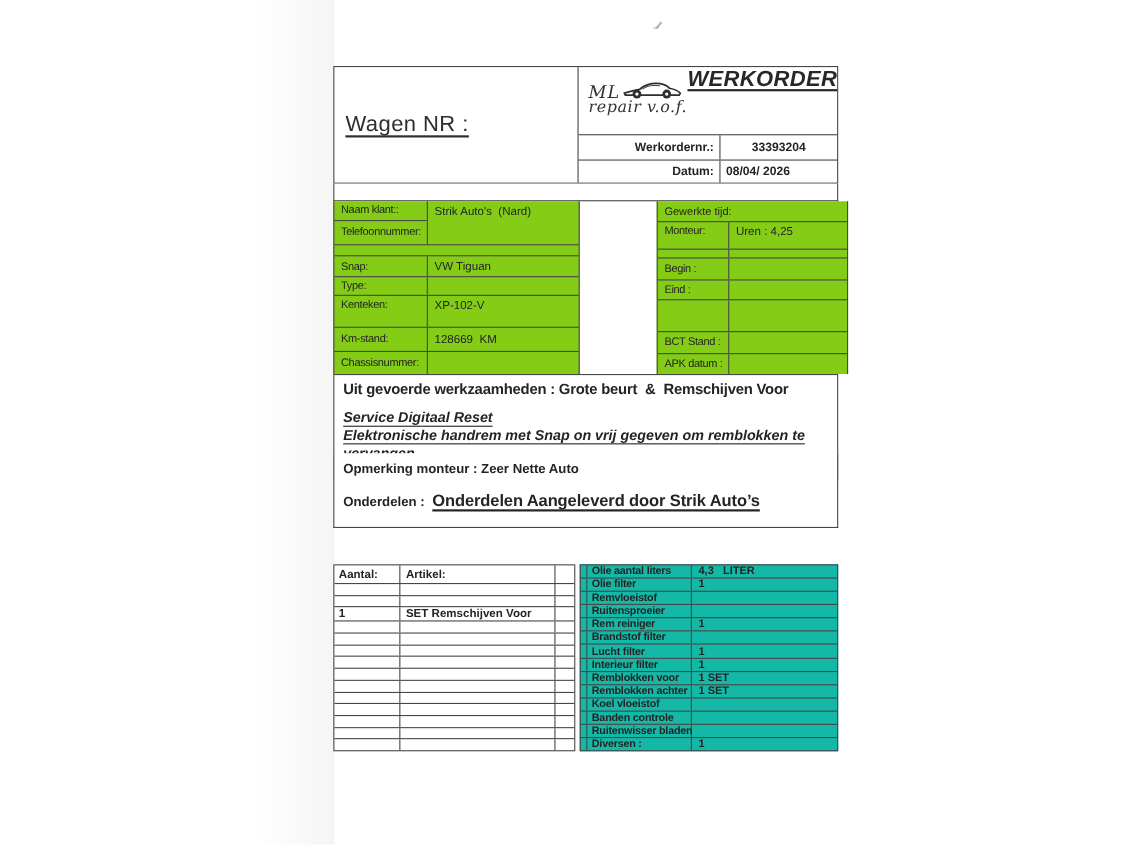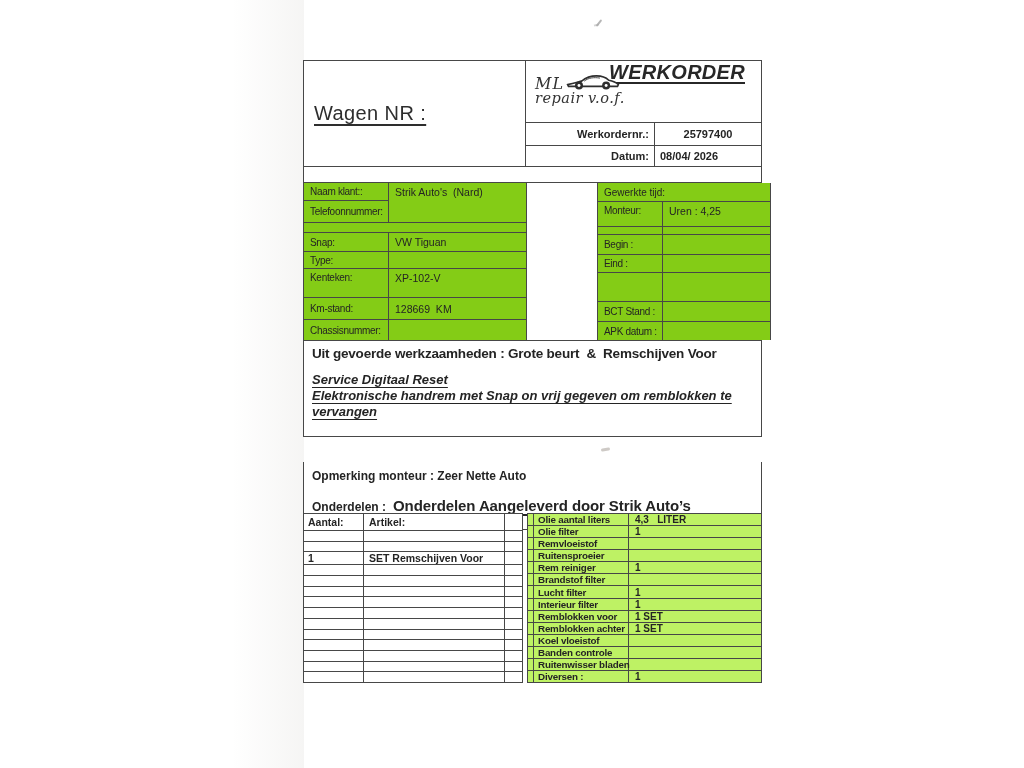--- a/index.html
+++ b/index.html
@@ -24,21 +24,21 @@
 
   .bx{position:absolute;left:303px;width:459px;background:#fff;}
 
   
   .header-box{top:60px;height:107px;border:var(--bw) solid var(--ln);display:flex;}
   .hb-left{width:222px;border-right:var(--bw) solid var(--ln);display:flex;align-items:center;}
   .wagen-nr{font-size:20px;padding-left:10px;letter-spacing:.4px;color:#2e2e2e;
     text-decoration:underline;text-decoration-thickness:1.5px;text-underline-offset:4px;}
   .hb-right{flex:1;display:flex;flex-direction:column;}
   .logo-area{height:62px;border-bottom:var(--bw) solid var(--ln);position:relative;}
-  .werkorder-title{position:absolute;top:0px;right:16px;font-size:20px;font-weight:bold;
+  .werkorder-title{position:absolute;top:0px;right:0;font-size:20px;font-weight:bold;
     font-style:italic;letter-spacing:.3px;text-decoration:underline;
     text-decoration-thickness:1.8px;text-underline-offset:3px;color:#272727;}
   .logo{position:absolute;left:9px;top:13px;}
   .logo-top{display:flex;height:20px;}
   .logo-ml{font-family:"DejaVu Serif", serif;font-style:italic;font-size:16px;color:#333;
     letter-spacing:1px;margin-right:1px;}
   .car{width:56px;height:20px;margin-top:-2px;}
   .logo-repair{font-family:"DejaVu Serif", serif;font-style:italic;font-size:14.5px;color:#333;
     margin-top:-4px;letter-spacing:.5px;}
   .wo-row{height:23px;border-bottom:var(--bw) solid var(--ln);display:flex;}
@@ -82,21 +82,21 @@
   
   .werk-box{top:340px;height:97px;border:var(--bw) solid var(--ln);padding:5px 8px;}
   .werk-title{font-size:13.5px;font-weight:bold;letter-spacing:-.2px;white-space:pre;}
   .werk-line1{margin-top:11px;font-size:13px;font-weight:bold;font-style:italic;
     text-decoration:underline;text-decoration-thickness:1.4px;text-underline-offset:3px;}
   .werk-line2{margin-top:1px;font-size:13px;font-weight:bold;font-style:italic;width:438px;
     line-height:15.5px;text-decoration:underline;text-decoration-thickness:1.4px;
     text-underline-offset:3px;}
 
   
-  .opm-box{top:462px;height:68px;border-left:var(--bw) solid var(--ln);
+  .opm-box{top:412px;height:68px;border-left:var(--bw) solid var(--ln);
     border-right:var(--bw) solid var(--ln);border-bottom:var(--bw) solid var(--ln);
     padding:7px 8px;}
   .opm-line{font-size:12px;font-weight:bold;white-space:pre;}
   .ond-line{margin-top:14px;display:flex;align-items:baseline;}
   .ond-label{font-size:12px;font-weight:bold;margin-right:7px;white-space:pre;}
   .ond-value{font-size:15px;font-weight:bold;letter-spacing:-.1px;
     text-decoration:underline;text-decoration-thickness:1.6px;text-underline-offset:3px;}
 
   
   .bl-table{position:absolute;left:303px;top:513px;width:220px;height:170px;
@@ -106,21 +106,21 @@
   .bl-row{flex:1;display:flex;border-bottom:var(--bw) solid var(--ln);}
   .bl-row:last-child{border-bottom:none;}
   .blc1{width:60px;border-right:var(--bw) solid var(--ln);display:flex;align-items:center;
     padding-left:4px;}
   .blc2{flex:1;border-right:var(--bw) solid var(--ln);display:flex;align-items:center;
     padding-left:5px;white-space:nowrap;}
   .blc3{width:17px;}
 
   .br-table{position:absolute;left:527px;top:513px;width:235px;height:170px;
     border:var(--bw) solid var(--ln);display:flex;flex-direction:column;
-    font-size:9.8px;font-weight:bold;background:#bef264;}
+    font-size:9.8px;font-weight:bold;background:#14b8a6;}
   .br-row{flex:1;display:flex;border-bottom:var(--bw) solid var(--ln);}
   .br-row:last-child{border-bottom:none;}
   .brn{width:6px;border-right:var(--bw) solid var(--ln);}
   .brl{width:95px;border-right:var(--bw) solid var(--ln);display:flex;align-items:center;
     padding-left:4px;white-space:nowrap;letter-spacing:-.2px;}
   .brv{flex:1;display:flex;align-items:center;padding-left:6px;white-space:pre;font-size:10px;}
 </style>
 </head>
 <body>
 
@@ -147,21 +147,21 @@
               <circle cx="16" cy="15" r="1.7" fill="#ffffff"></circle>
               <circle cx="47" cy="15" r="4.6" fill="#2e2e2e"></circle>
               <circle cx="47" cy="15" r="1.7" fill="#ffffff"></circle>
             </svg>
           </div>
           <div class="logo-repair">repair v.o.f.</div>
         </div>
       </div>
       <div class="wo-row">
         <div class="wo-label">Werkordernr.:</div>
-        <div class="wo-value">25797400</div>
+        <div class="wo-value">33393204</div>
       </div>
       <div class="dt-row">
         <div class="wo-label">Datum:</div>
         <div class="dt-value">08/04/ 2026</div>
       </div>
     </div>
   </div>
 
   <div class="bx spacer-row"></div>
 

